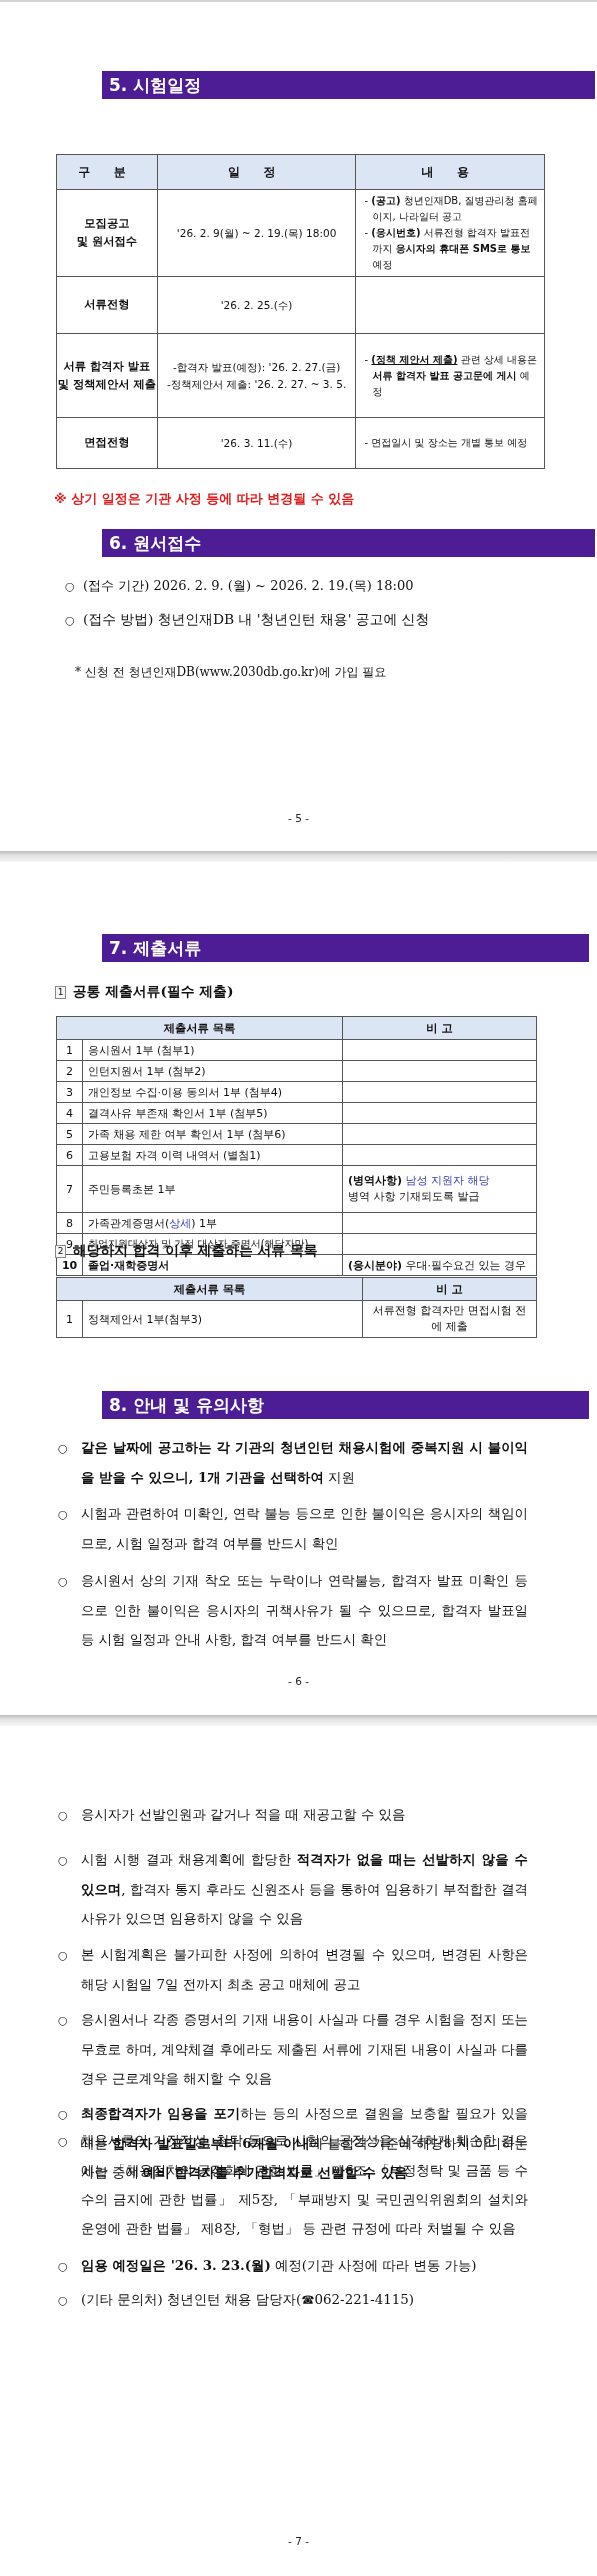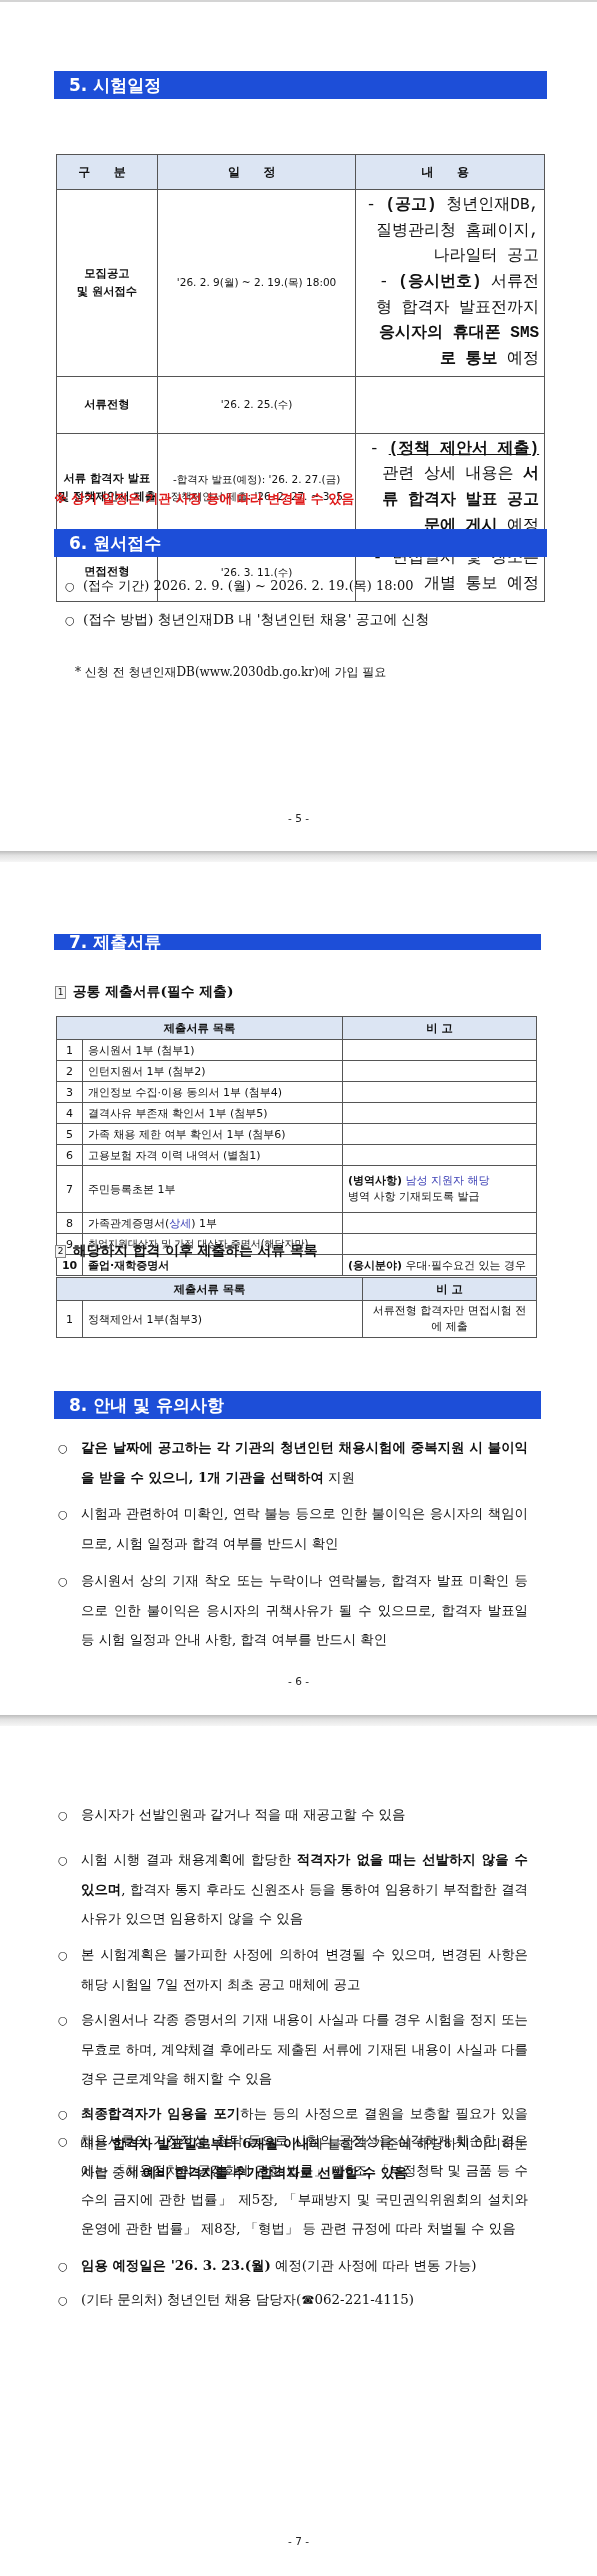--- a/index.html
+++ b/index.html
@@ -1,28 +1,28 @@
 <!DOCTYPE html>
 <html style="font-size:13px"><head>
 <meta charset="utf-8">
 <style>
   * { box-sizing: border-box; margin: 0; padding: 0; }
   html, body { width: 597px; height: 2576px; background: #ffffff; overflow: hidden; }
   body { position: relative; font-family: "DejaVu Sans", "Liberation Sans", sans-serif; color: #111; }
   .abs { position: absolute; }
   .topline { left:0; top:0; width:597px; height:1.6px; background:#d4d4d4; }
   .sep { left:0; width:597px; height:11.3px; background: linear-gradient(#bdbdbd, #e2e2e2 40%, #ececec 70%, #f6f6f6); }
-  .sec-bar { background:#1d4ed8; color:#fff; font-weight:bold; font-size:17px; padding-left:15px; display:flex; align-items:center; }
+  .sec-bar { background:#4c1d95; color:#fff; font-weight:bold; font-size:17px; padding-left:7px; display:flex; align-items:center;margin-left:48px; }
   .pnum { width:597px; left:0; text-align:center; font-size:10.5px; color:#222; font-family:"DejaVu Sans", sans-serif; }
   table { border-collapse: collapse; position:absolute; }
   td, th { border:0.8px solid #555; }
   .t1 th { background:#dce5f3; font-size:12px; font-weight:bold; height:35px; letter-spacing:9.7px; }
   .t1 td { font-size:10.5px; text-align:center; vertical-align:middle; line-height:1.6; }
   .t1 td.cat { font-weight:bold; font-size:11.3px; }
-  .t1 td.desc { text-align:right; padding: 3.2px 4.9px 3.2px 6.5px; font-size:16px;font-family:Liberation Mono, monospace; }
+  .t1 td.desc { text-align:left; padding: 3.2px 4.9px 3.2px 6.5px; font-size:10px; }
   .t1 .hang { padding-left:9.7px; text-indent:-8px; display:block; }
   .t2 th { background:#dce5f3; font-size:11.3px; font-weight:bold; height:23px; }
   .t2 td { font-size:11px; height:21px; padding:0 4.9px; }
   .t2 td.no { text-align:center; width:26px; }
   .red-note { color:#e01a1a; font-weight:bold; font-size:13px; }
   .bul { font-family:"DejaVu Serif", "Liberation Serif", serif; font-size:13px; line-height:23.5px; }
   .bul8 { font-family:"DejaVu Serif", "Liberation Serif", serif; font-size:13.4px; line-height:29px; width:470px; text-align:justify; }
   .circ { display:inline-block; width:18px; font-family:"DejaVu Sans", sans-serif; font-size:11.3px; }
   .b { font-weight:bold; }
   .blue { color:#3b3fb5; }
@@ -102,21 +102,21 @@
 </div>
 <div class="abs bul" style="left:65px; top:608px; font-size:13.8px;">
   <span class="circ">○</span><span>(접수 방법)</span><span> 청년인재DB 내 '청년인턴 채용' 공고에 신청</span>
 </div>
 <div class="abs bul" style="left:75px; top:661px; font-size:12px;">* 신청 전 청년인재DB(www.2030db.go.kr)에 가입 필요</div>
 
 <div class="abs pnum" style="top:812px;">- 5 -</div>
 
 <div class="abs sep" style="top:851px;"></div>
 
-<div class="abs sec-bar" style="left:54px; top:934px; width:487px; height:16px;">
+<div class="abs sec-bar" style="left:54px; top:934px; width:487px; height:28px;">
   <span>7. 제출서류</span>
 </div>
 
 <div class="abs subh" style="left:55px; top:983px;">
   <span class="numbox">1</span>
   <span>공통 제출서류(필수 제출)</span>
 </div>
 
 <table class="t2" style="left:56px; top:1016px; width:481px;">
   <colgroup>

